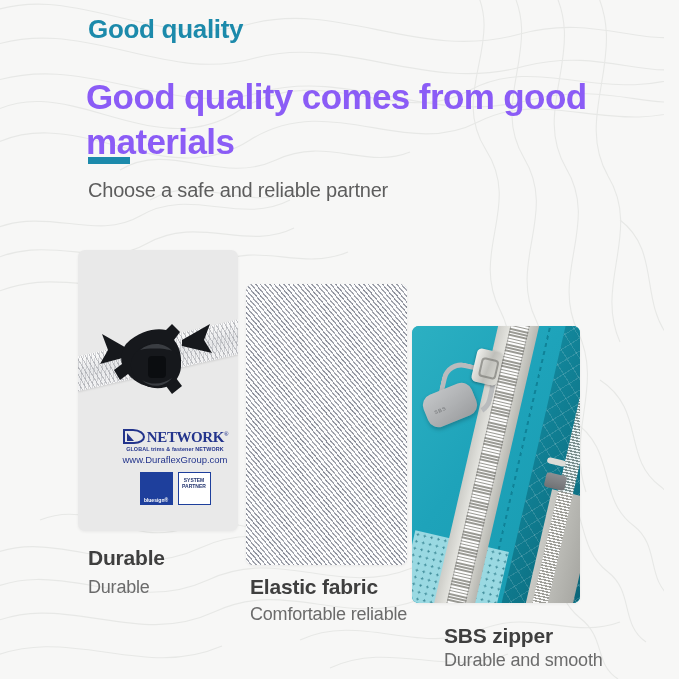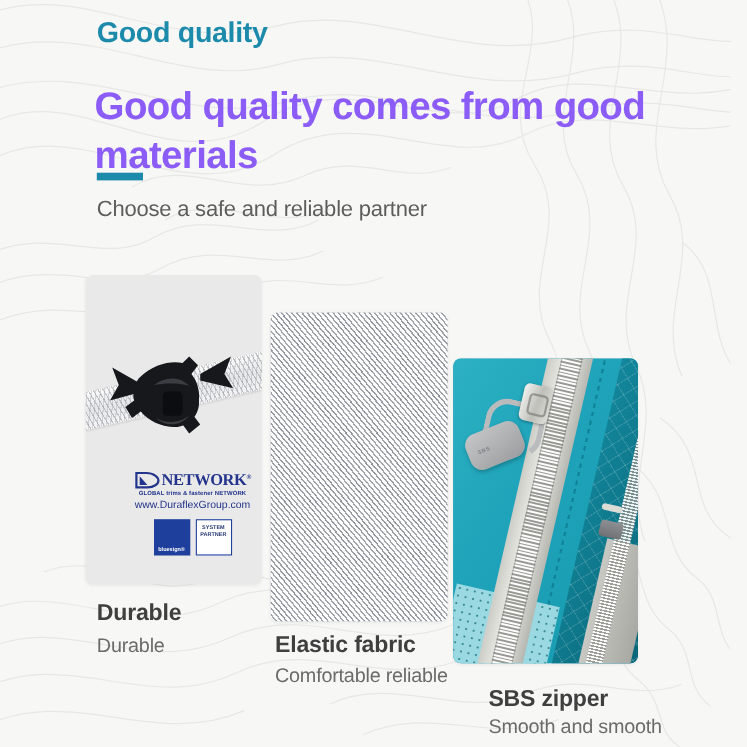--- a/index.html
+++ b/index.html
@@ -474,15 +474,15 @@
     </div>
   </div>
 
   <div class="caption-title" id="cap1-title">Durable</div>
   <div class="caption-sub" id="cap1-sub">Durable</div>
 
   <div class="caption-title" id="cap2-title">Elastic fabric</div>
   <div class="caption-sub" id="cap2-sub">Comfortable reliable</div>
 
   <div class="caption-title" id="cap3-title">SBS zipper</div>
-  <div class="caption-sub" id="cap3-sub">Smooth and smooth</div>
+  <div class="caption-sub" id="cap3-sub">Durable and smooth</div>
 
 </div>
 
 </body></html>

